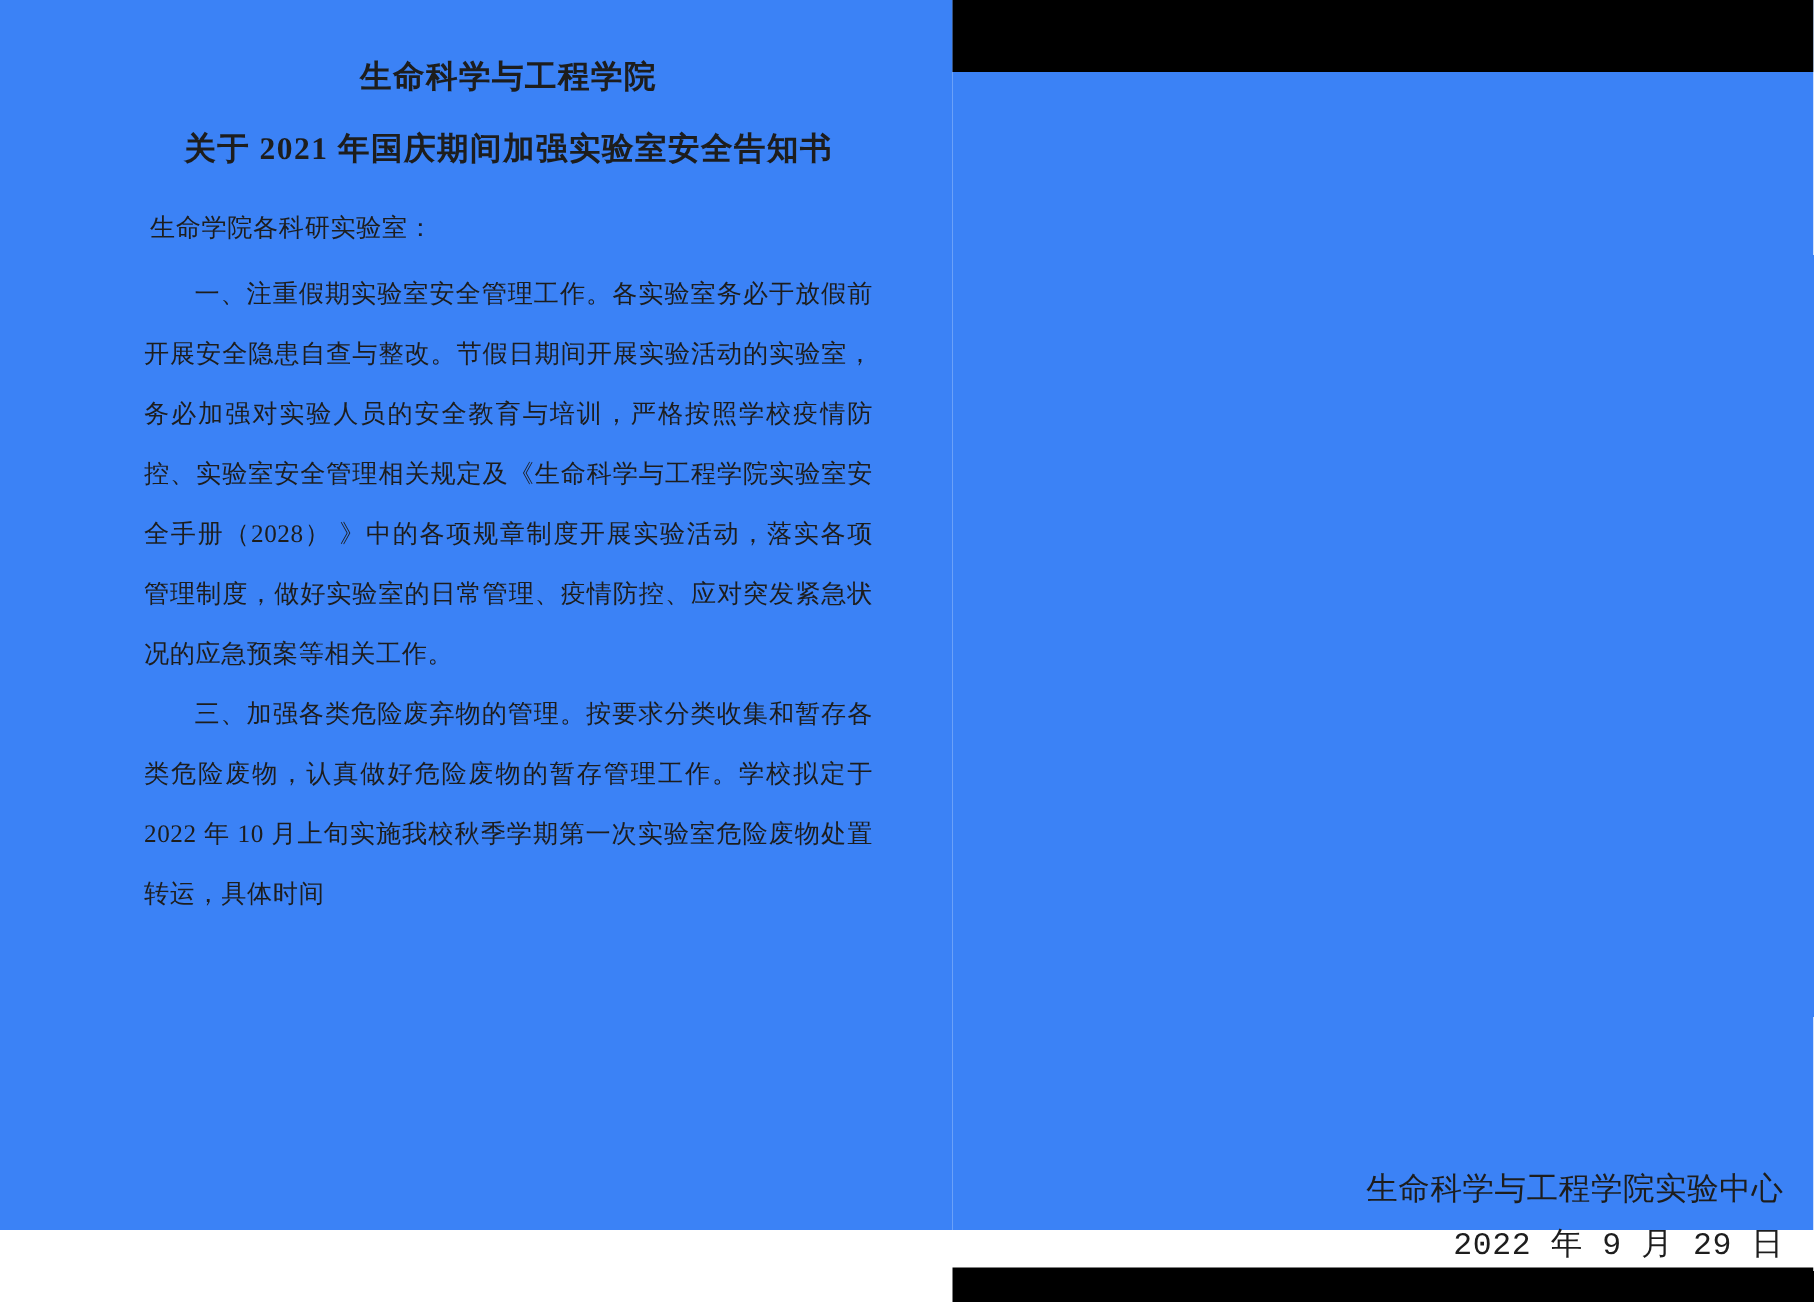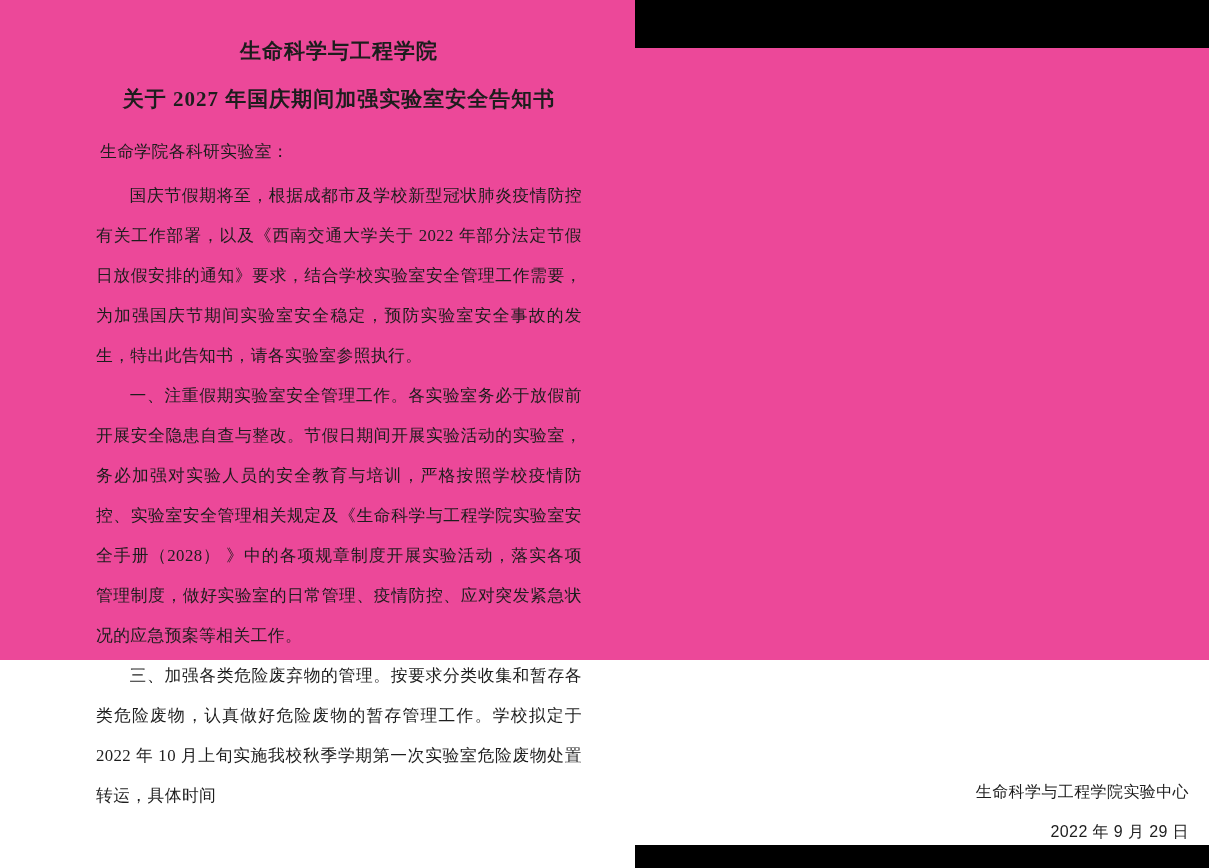--- a/index.html
+++ b/index.html
@@ -13,22 +13,22 @@
     position: relative;
     overflow: hidden;
     font-family: "Liberation Serif", "DejaVu Serif", serif;
     color: #1c1c1c;
   }
 
   
   .page {
     position: absolute;
     top: 0;
-    height: 660px;
-    background: #ec4899;
+    height: 820px;
+    background: #3b82f6;
   }
   #page-left  { left: 0;   width: 635px; }
   #page-right { left: 635px; width: 574px; }
 
   
   .scanbar {
     position: absolute;
     left: 635px;
     width: 574px;
     background: #000000;
@@ -67,45 +67,44 @@
     margin: 0;
     text-indent: 2em;
     line-height: 40px;
   }
 
   
   .signoff {
     position: absolute;
     right: 20px;
     text-align: right;
-    font-size: 16px;
+    font-size: 21px;
     line-height: 40px;
     letter-spacing: 0.4px;
     color: #1d1d1d;
     white-space: nowrap;
   }
   #signoff-org  { top: 772px; }
   #signoff-date { top: 812px; }
 
-  .latin { font-family: Liberation Sans, sans-serif; }
+  .latin { font-family: Liberation Mono, monospace; }
 </style>
 </head>
 <body>
 
 <div class="page" id="page-left">
 
   <div class="col" id="col-left">
 
     <div class="title-main">生命科学与工程学院</div>
 
-    <div class="title-sub">关于 2027 年国庆期间加强实验室安全告知书</div>
+    <div class="title-sub">关于 2021 年国庆期间加强实验室安全告知书</div>
 
     <p class="salutation">生命学院各科研实验室：</p>
 
-    <p class="body-para">国庆节假期将至，根据成都市及学校新型冠状肺炎疫情防控有关工作部署，以及《西南交通大学关于 2022 年部分法定节假日放假安排的通知》要求，结合学校实验室安全管理工作需要，为加强国庆节期间实验室安全稳定，预防实验室安全事故的发生，特出此告知书，请各实验室参照执行。</p>
 
     <p class="body-para">一、注重假期实验室安全管理工作。各实验室务必于放假前开展安全隐患自查与整改。节假日期间开展实验活动的实验室，务必加强对实验人员的安全教育与培训，严格按照学校疫情防控、实验室安全管理相关规定及《生命科学与工程学院实验室安全手册（2028） 》中的各项规章制度开展实验活动，落实各项管理制度，做好实验室的日常管理、疫情防控、应对突发紧急状况的应急预案等相关工作。</p>
 
 
     <p class="body-para">三、加强各类危险废弃物的管理。按要求分类收集和暂存各类危险废物，认真做好危险废物的暂存管理工作。学校拟定于 2022 年 10 月上旬实施我校秋季学期第一次实验室危险废物处置转运，具体时间</p>
 
   </div>
 </div>
 
 <div class="page" id="page-right">

